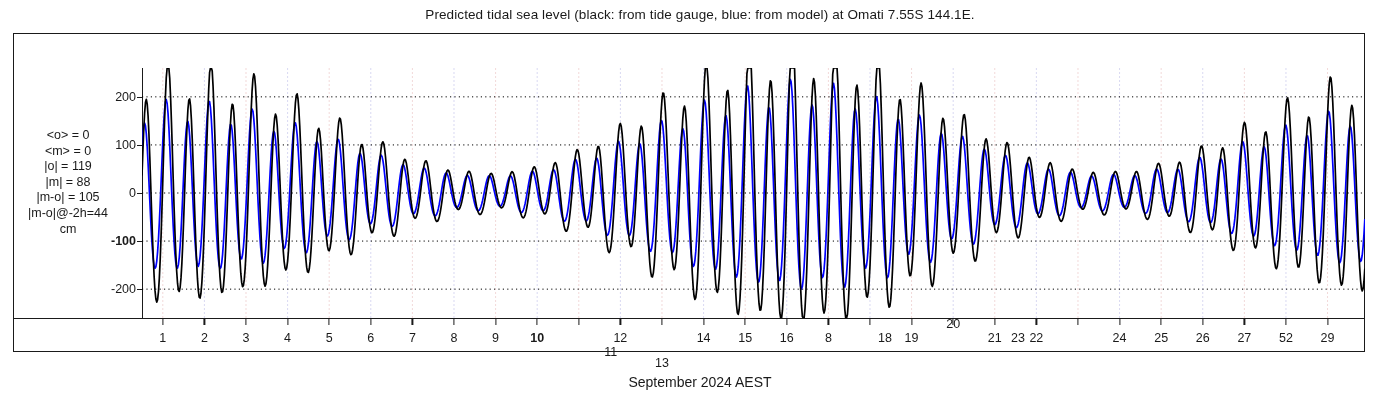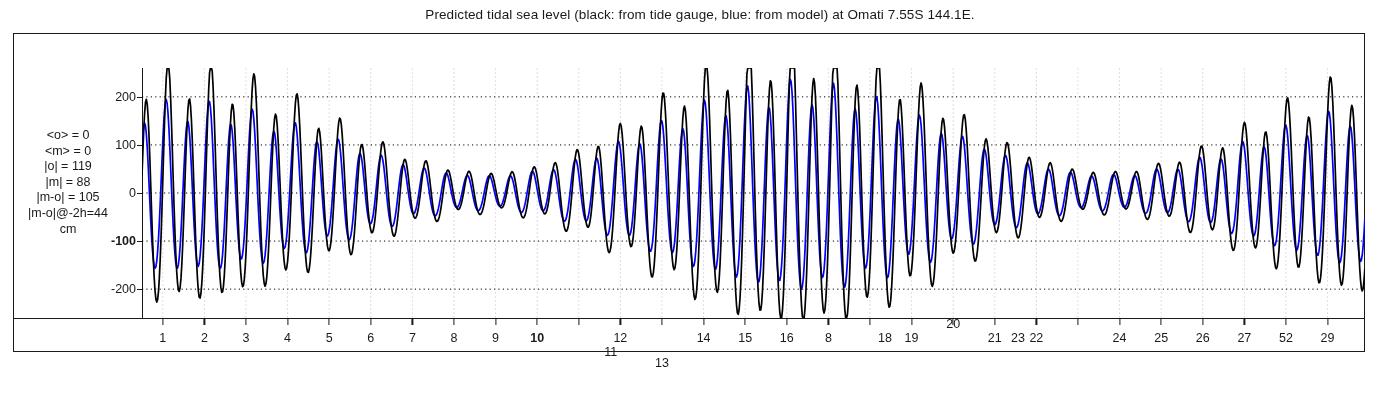--- a/index.html
+++ b/index.html
@@ -234,14 +234,15 @@
       <div class="xtick-mark" style="left: 1202.77px; top: 318px;"></div>
       <div class="xtick-label" style="left: 1202.77px; top: 331px;">26</div>
       <div class="xtick-mark" style="left: 1244.36px; top: 318px;"></div>
       <div class="xtick-label" style="left: 1244.36px; top: 331px;">27</div>
       <div class="xtick-mark" style="left: 1285.96px; top: 318px;"></div>
       <div class="xtick-label" style="left: 1285.96px; top: 331px;">52</div>
       <div class="xtick-mark" style="left: 1327.56px; top: 318px;"></div>
       <div class="xtick-label" style="left: 1327.56px; top: 331px;">29</div>
     </div>
 
+  <div class="xlabel">September 2024 AEST</div>
 
 </div>
 
 </body></html>

